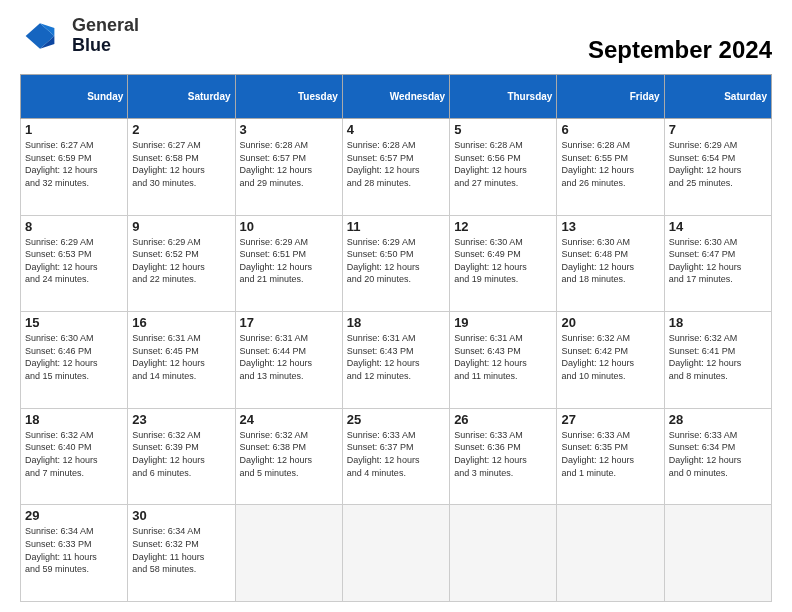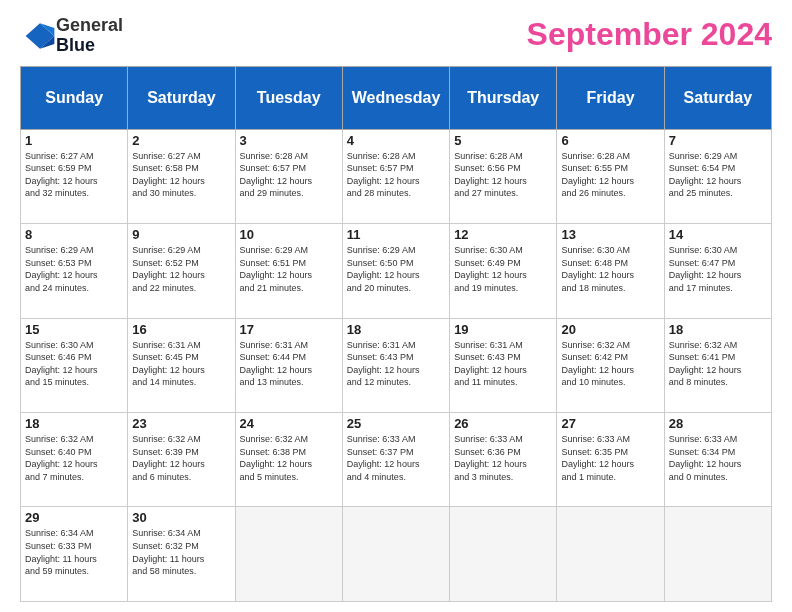--- a/index.html
+++ b/index.html
@@ -19,21 +19,21 @@
     }
     .header {
       display: flex;
       justify-content: space-between;
       align-items: flex-start;
       margin-bottom: 10px;
     }
     .logo {
       display: flex;
       align-items: center;
-      gap: 0;
+      gap: 16px;
     }
     .logo-text {
       display: flex;
       flex-direction: column;
       line-height: 1.1;
     }
     .logo-general {
       font-size: 18px;
       font-weight: bold;
       color: #333;
@@ -45,41 +45,42 @@
     }
     .logo-icon {
       width: 32px;
       height: 32px;
       margin-left: 4px;
     }
     .title-block {
       text-align: right;
     }
     .month-title {
-      font-size: 32px;
-      font-weight: bold;
-      color: #ec4899;
+      font-size: 24px;
+      font-weight: bold;
+      color: #000000;
+      margin-top: 20px;
     }
     .location {
       font-size: 14px;
       color: #555;
     }
     .calendar {
       flex: 1;
       border-collapse: collapse;
       width: 100%;
       table-layout: fixed;
     }
     .calendar thead tr th {
       background-color: #1565c0;
       color: #fff;
-      font-size: 16px;
-      font-weight: bold;
-      padding: 22px 4px;
-      text-align: center;
+      font-size: 10px;
+      font-weight: bold;
+      padding: 16px 4px;
+      text-align: right;
       border: 1px solid #aaa;
     }
     .calendar tbody tr td {
       vertical-align: top;
       border: 1px solid #ccc;
       padding: 3px 4px;
       font-size: 9.5px;
       color: #333;
       background: #fff;
       height: 82px;

